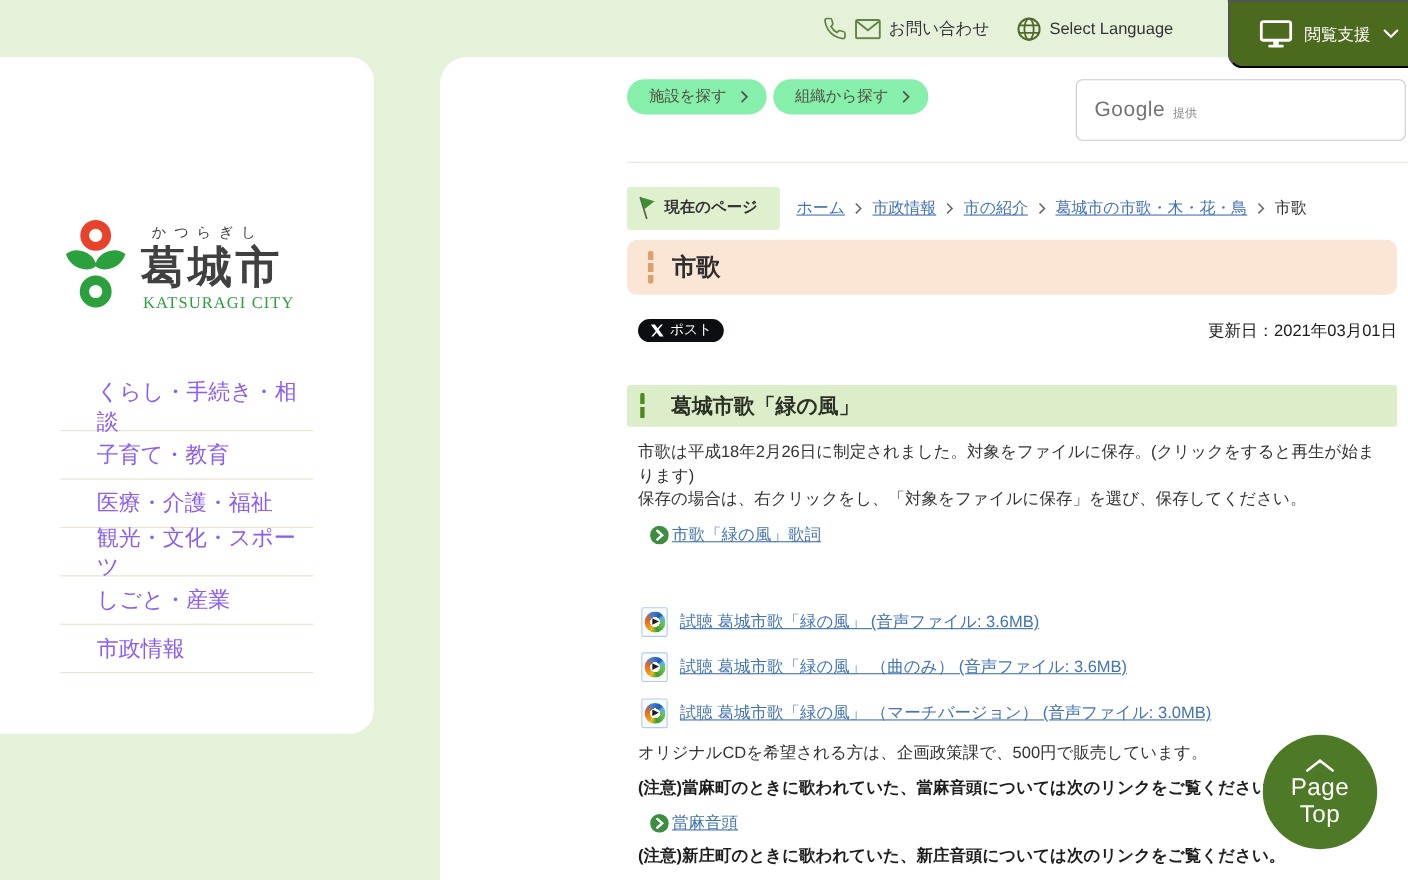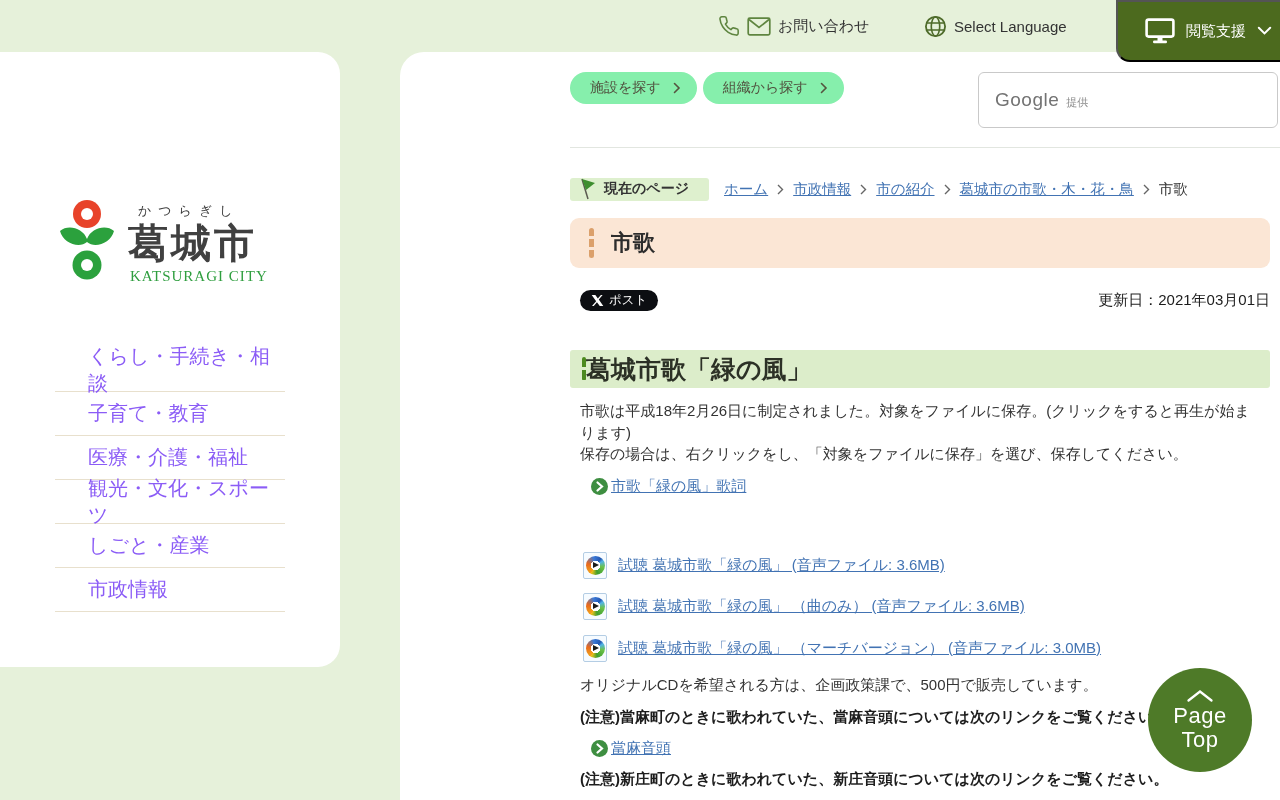--- a/index.html
+++ b/index.html
@@ -20,21 +20,21 @@
     background:#fff; border-radius:24px 0 0 0; overflow:hidden;
   }
 
   
   .topbar { position:absolute; left:0; top:0; width:1280px; height:62px; pointer-events:none; }
   .topbar > * { pointer-events:auto; }
   .contact-link, .lang-link {
     position:absolute; top:12px; display:flex; align-items:center; gap:7px;
     font-size:15px; color:#333; cursor:pointer; height:28px;
   }
-  .contact-link { left:718px; }
+  .contact-link { left:748px; }
   .lang-link { left:924px; }
   .support-button {
     position:absolute; left:1083px; top:0; width:185px; height:62px;
     background:#4c6a1e; border-radius:0 0 14px 14px;
     display:flex; align-items:center; justify-content:center; gap:11px;
     color:#fff; font-size:15px; cursor:pointer;margin-left:33px;
   }
 
   
   .logo-block { position:absolute; left:56px; top:146px; display:flex; gap:10px; cursor:pointer; }
@@ -69,21 +69,21 @@
   .search-input {
     position:absolute; inset:0; width:100%; height:100%; border:none; background:transparent;
     border-radius:6px; padding:0 14px; font-size:16px; outline:none; font-family:inherit;
   }
 
   .top-divider { position:absolute; left:170px; right:0; top:95px; height:1px; background:#e2e6e0; }
 
   
   .crumb-row { position:absolute; left:170px; top:121px; height:32px; display:flex; align-items:center; }
   .current-label {
-    background:#def0ce; height:23px; border-radius:3px;
+    background:#def0ce; height:39px; border-radius:3px;
     display:flex; align-items:center; gap:6px; padding:0 20px 0 8px;
     font-size:14px; font-weight:bold; color:#333;
   }
   .crumbs { display:flex; align-items:center; gap:9px; margin-left:15px; font-size:14.5px; }
   .crumb-link { color:#4273b3; text-decoration:underline; cursor:pointer; }
   .crumb-current { color:#333; }
 
   
   .title-bar {
     position:absolute; left:170px; top:166px; width:700px; height:50px;
@@ -107,21 +107,21 @@
 
   
   .section-head {
     position:absolute; left:170px; top:298px; width:700px; height:38px;
     background:#dcedca; border-radius:3px; display:flex; align-items:center;
   }
   .accent-green {
     width:4px; height:24px; margin-left:12px; border-radius:2px;
     background:repeating-linear-gradient(to bottom,#4c8a1f 0 10px,rgba(0,0,0,0) 10px 13px);
   }
-  .section-title { margin-left:0; font-size:25px; font-weight:bold; color:#2c3126; }
+  .section-title { margin-left:24px; font-size:19px; font-weight:bold; color:#2c3126; }
 
   .body-text { position:absolute; left:180px; top:348px; width:680px; font-size:15px; line-height:21.5px; color:#333; }
   .plain-para { position:absolute; left:180px; width:680px; font-size:15px; line-height:21px; color:#333; }
   .bold-note { position:absolute; left:180px; width:690px; font-size:15px; line-height:21px; color:#1d1d1d; font-weight:bold; }
 
   
   .link-row { position:absolute; display:flex; align-items:center; }
   .doc-link { font-size:15px; color:#4273b3; text-decoration:underline; cursor:pointer; }
   .arrow-circle-icon { flex:0 0 auto; display:flex; }
 

